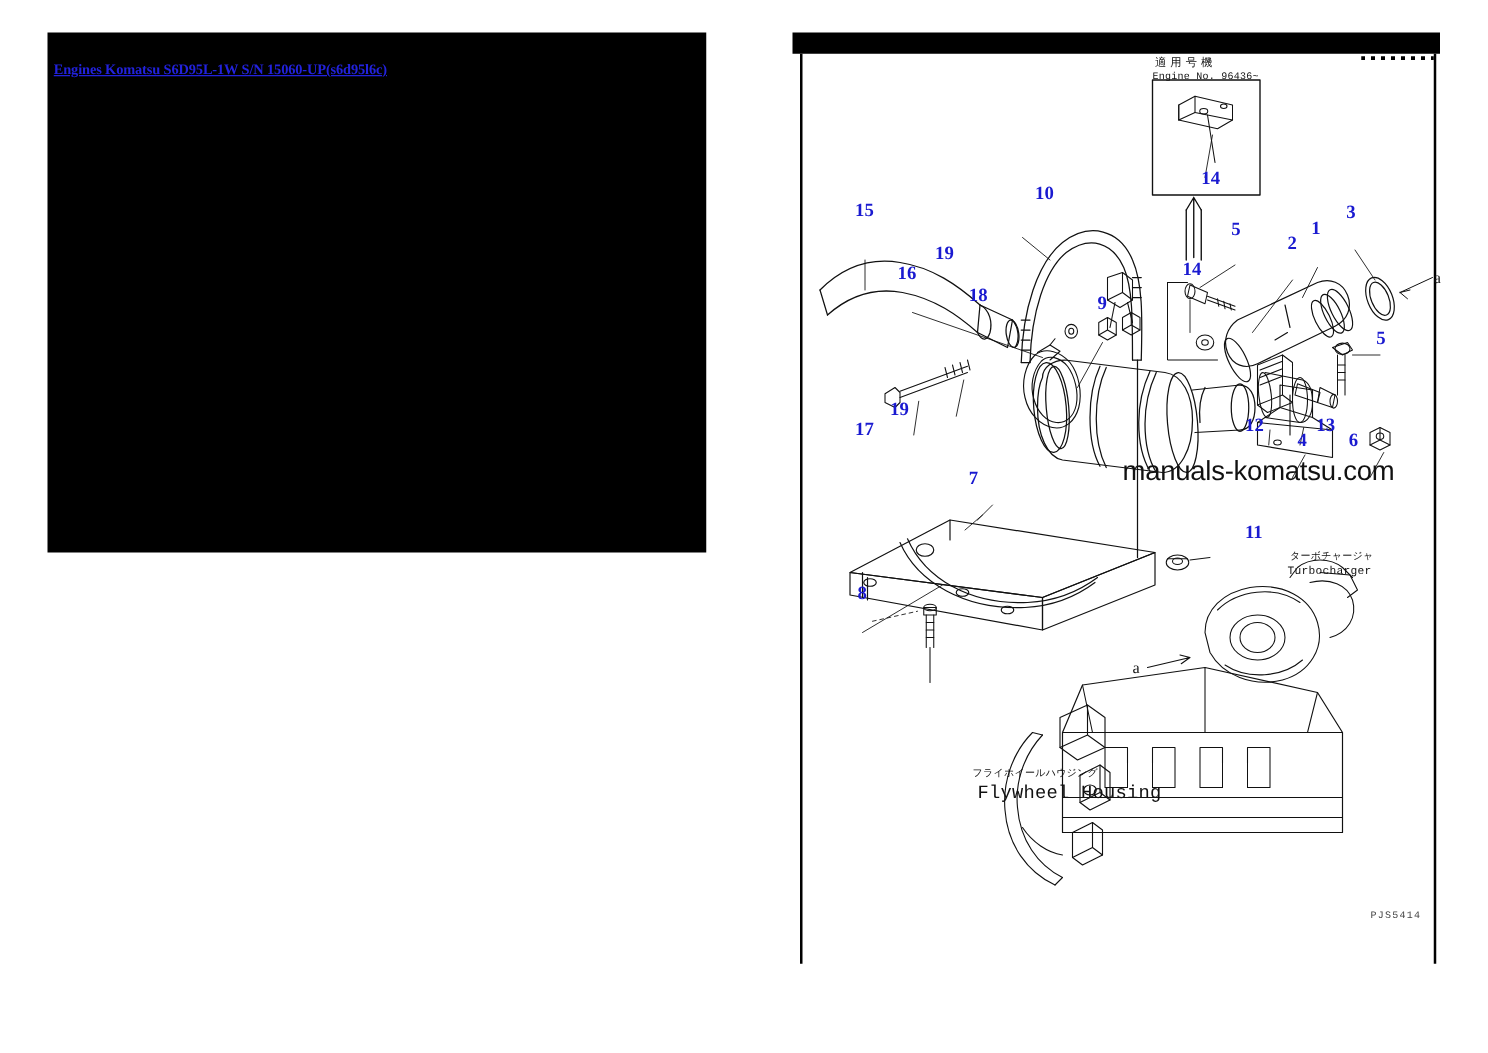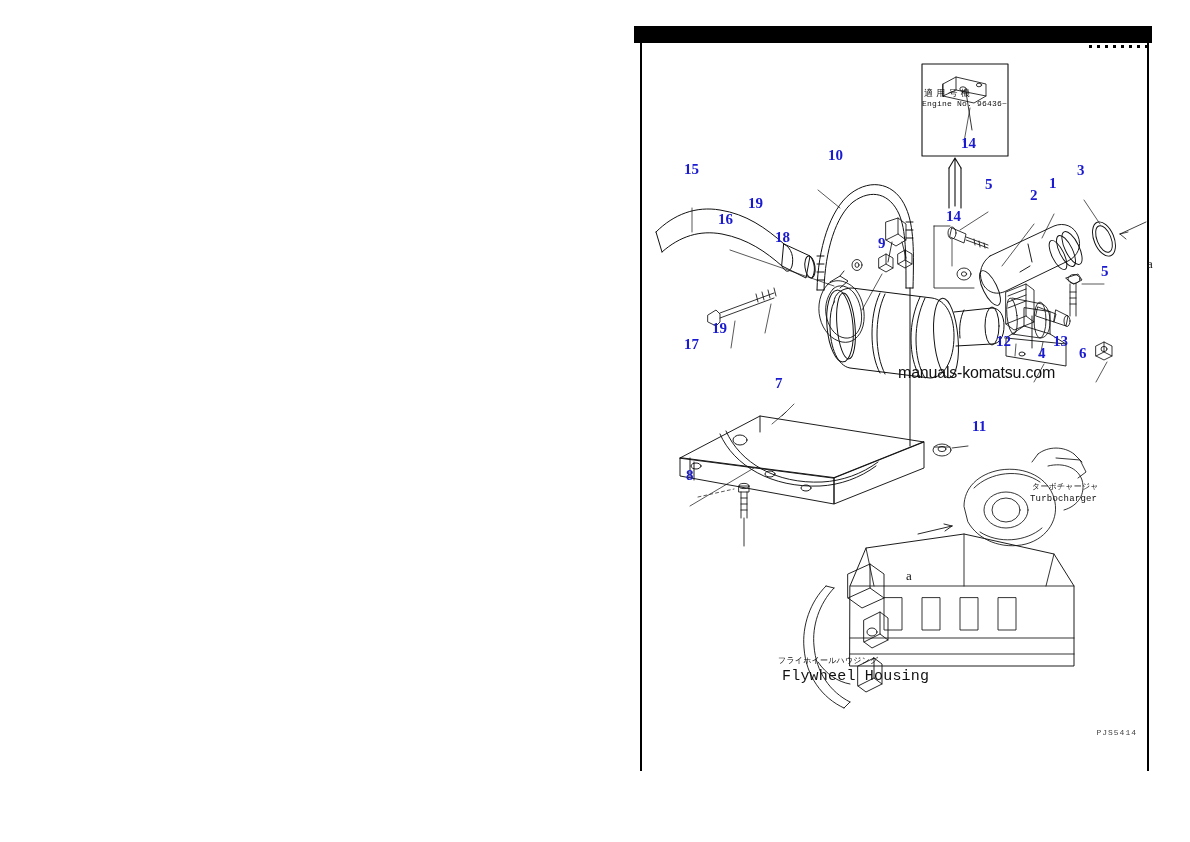--- a/index.html
+++ b/index.html
@@ -106,21 +106,20 @@
 
   
   .anno {
     position: absolute;
     color: #111111;
     font-family: "Liberation Mono", monospace;
     font-size: 8px;
     line-height: 1.25;
     white-space: pre;
     letter-spacing: 0.2px;
-    margin-top: 42px;
   }
   .anno.jp { font-family: "DejaVu Sans", sans-serif; font-size: 8px; }
   .anno.letter {
     font-family: "Liberation Serif", serif;
     font-size: 13px;
     font-style: normal;
   }
 
   .pagecode {
     position: absolute;
@@ -130,31 +129,34 @@
     font-size: 8px;
     color: #444;
     letter-spacing: 1px;
   }
 
   .watermark {
     position: absolute;
     left: 898px;
     top: 364px;
     font-family: "Liberation Sans", sans-serif;
-    font-size: 16px;
+    font-size: 22px;
     color: #111111;
     letter-spacing: -0.2px;
     white-space: nowrap;
   }
 </style>
 </head>
 <body>
 
 <div id="page">
 
+  <div class="left-pane">
+    <a class="doc-title-link">Engines Komatsu S6D95L-1W S/N 15060-UP(s6d95l6c)</a>
+  </div>
 
   <div class="right-pane">
 
     <div class="scan-topbar"></div>
     <div class="scan-dots"></div>
     <div class="scan-frame-left"></div>
     <div class="scan-frame-right"></div>
 
     <svg class="drawing" viewBox="0 0 521 745" xmlns="http://www.w3.org/2000/svg">
       <g fill="none" stroke="#111" stroke-width="0.9" stroke-linecap="round" stroke-linejoin="round">
@@ -440,21 +442,21 @@
       <div class="callout" style="position: absolute; left: 1030px; top: 188px;">2</div>
       <div class="callout" style="position: absolute; left: 1077px; top: 163px;">3</div>
       <div class="callout" style="position: absolute; left: 1038px; top: 346px;">4</div>
       <div class="callout" style="position: absolute; left: 985px; top: 177px;">5</div>
       <div class="callout" style="position: absolute; left: 1101px; top: 264px;">5</div>
       <div class="callout" style="position: absolute; left: 1079px; top: 346px;">6</div>
       <div class="callout" style="position: absolute; left: 775px; top: 376px;">7</div>
       <div class="callout" style="position: absolute; left: 686px; top: 468px;">8</div>
       <div class="callout" style="position: absolute; left: 878px; top: 236px;">9</div>
       <div class="callout" style="position: absolute; left: 828px; top: 148px;">10</div>
-      <div class="callout" style="position: absolute; left: 972px; top: 419px; font-family: Liberation Serif, serif;">11</div>
+      <div class="callout" style="position: absolute; left: 996px; top: 419px; font-family: Liberation Serif, serif;">11</div>
       <div class="callout" style="position: absolute; left: 996px; top: 334px;">12</div>
       <div class="callout" style="position: absolute; left: 1032px; top: 334px; margin-left: 21px;">13</div>
       <div class="callout" style="position: absolute; left: 961px; top: 136px;">14</div>
       <div class="callout" style="position: absolute; left: 946px; top: 209px;">14</div>
       <div class="callout" style="position: absolute; left: 684px; top: 162px;">15</div>
       <div class="callout" style="position: absolute; left: 718px; top: 212px;">16</div>
       <div class="callout" style="position: absolute; left: 684px; top: 337px;">17</div>
       <div class="callout" style="position: absolute; left: 775px; top: 182px; margin-top: 48px;">18</div>
       <div class="callout" style="position: absolute; left: 748px; top: 196px;">19</div>
       <div class="callout" style="position: absolute; left: 712px; top: 321px;">19</div>

